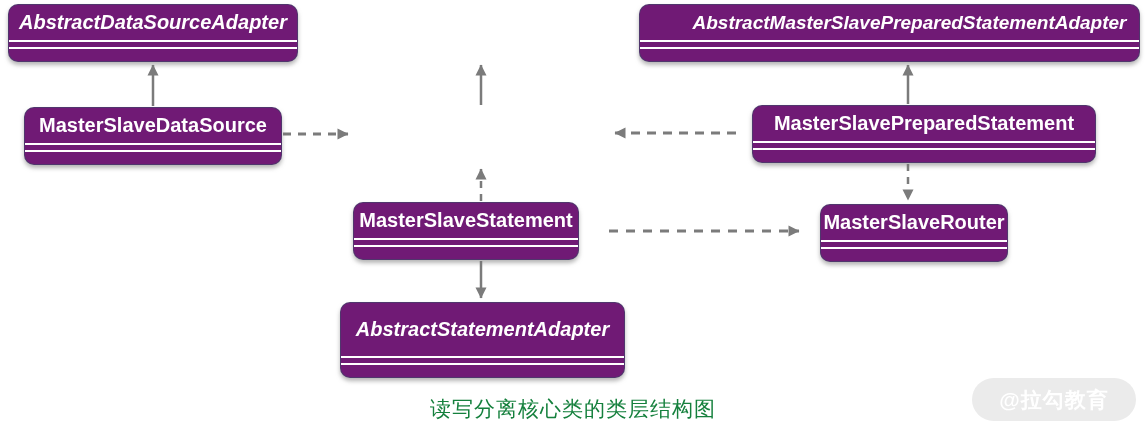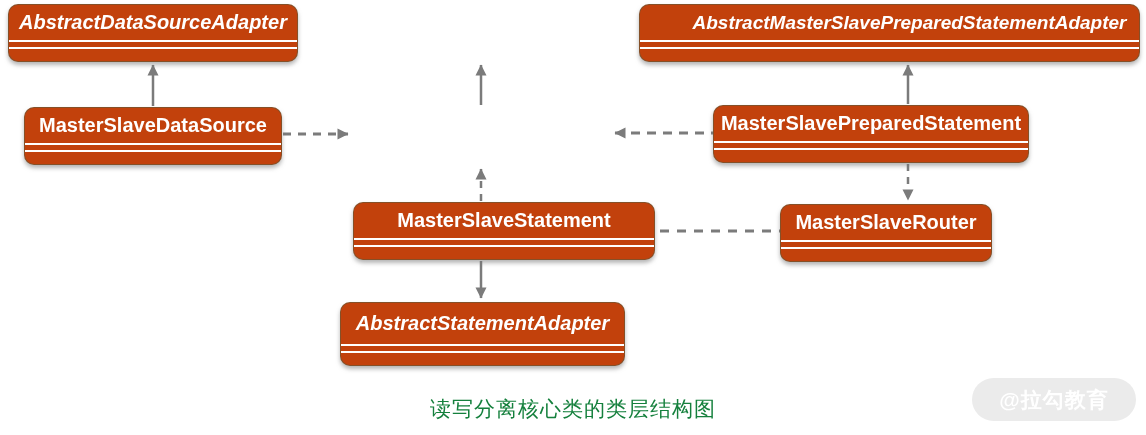--- a/index.html
+++ b/index.html
@@ -12,21 +12,21 @@
     font-family: "Liberation Sans", sans-serif;
   }
   #edges-layer {
     position: absolute;
     left: 0; top: 0;
     width: 1146px; height: 435px;
     pointer-events: none;
   }
   .node {
     position: absolute;
-    background: #c2410c;
+    background: #701a75;
     border: 1px solid rgba(20,110,95,0.35);
     border-radius: 10px;
     box-shadow: 0 3px 4px rgba(120,120,120,0.55);
     box-sizing: border-box;
   }
   .node::before, .node::after {
     content: "";
     position: absolute;
     left: 0; right: 0;
     height: 2.5px;
@@ -47,24 +47,24 @@
   }
   .node.abstract .label { font-style: italic; }
 
   
   .n0 { left: 8px;   top: 4px;   width: 290px; height: 58px; }
   .n1 { left: 333px; top: 4px;   width: 294px; height: 58px; }
   .n2 { left: 639px; top: 4px;   width: 501px; height: 58px; }
   .n2 .label { font-size: 19px; margin-left: 40px; }
   .n3 { left: 24px;  top: 107px; width: 258px; height: 58px; padding-left: 8px; }
   .n4 { left: 352px; top: 106px; width: 259px; height: 59px; }
-  .n5 { left: 713px; top: 105px; width: 316px; height: 58px; }
-  .n6 { left: 353px; top: 202px; width: 302px; height: 58px; }
-  .n7 { left: 780px; top: 204px; width: 212px; height: 58px; }
-  .n8 { left: 340px; top: 302px; width: 285px; height: 64px; }
+  .n5 { left: 752px; top: 105px; width: 344px; height: 58px; }
+  .n6 { left: 353px; top: 202px; width: 226px; height: 58px; }
+  .n7 { left: 820px; top: 204px; width: 188px; height: 58px; }
+  .n8 { left: 340px; top: 302px; width: 285px; height: 76px; }
 
   #caption {
     position: absolute;
     left: 0; right: 0;
     top: 395px;
     text-align: center;
     font-size: 21px;
     color: #15803d;
     letter-spacing: 1px;
   }

